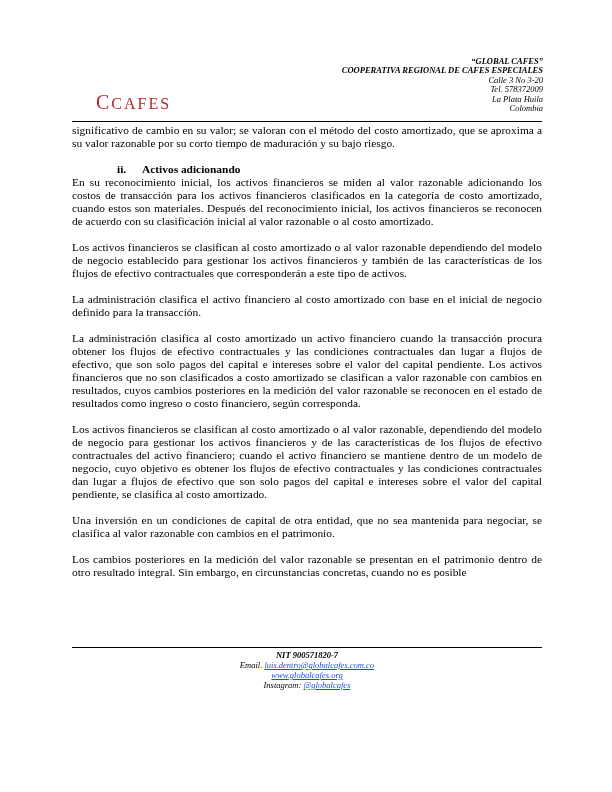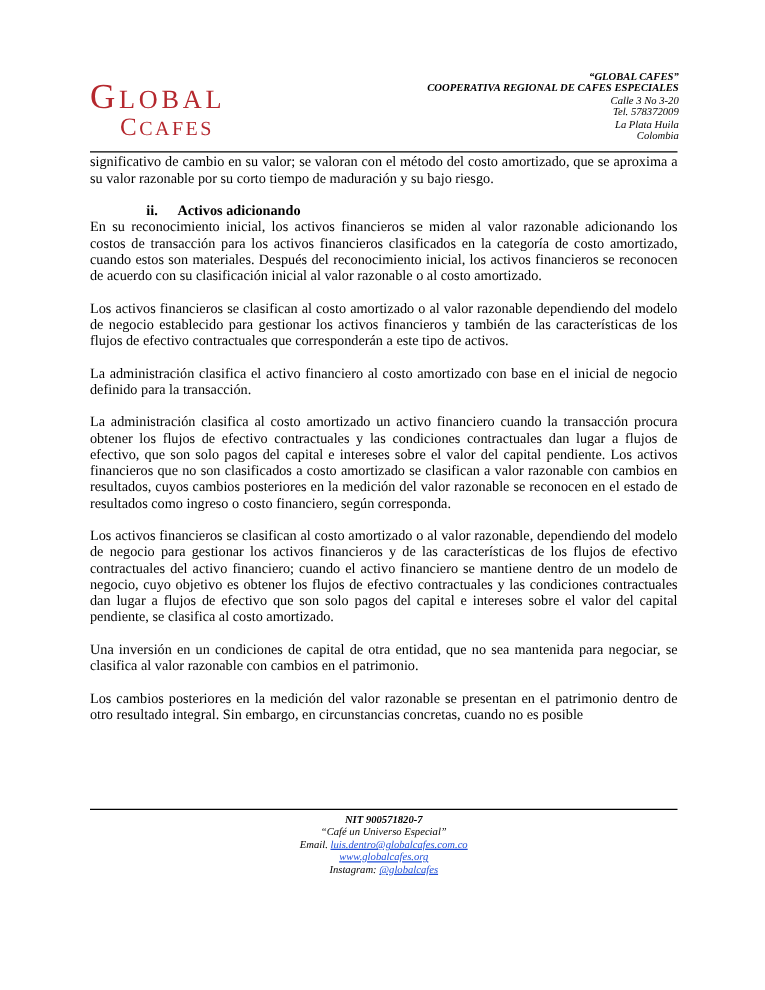--- a/index.html
+++ b/index.html
@@ -30,21 +30,20 @@
     .footer { position: absolute; left: 72px; top: 650px; width: 470px; text-align: center; font-style: italic; font-size: 8.5px; line-height: 10px; }
     .footer .b { font-weight: bold; }
     .footer a { color: #1f4ed8; text-decoration: underline; }
   </style>
 </head>
 <body>
 
 <div class="page">
 
   <div class="logo">
-    <div class="logo-main"><span>G</span><span class="small">LOBAL</span></div>
     <div class="logo-sub"><span>C</span><span class="small">CAFES</span></div>
   </div>
 
   <div class="org">
     <div class="b">“GLOBAL CAFES”</div>
     <div class="b">COOPERATIVA REGIONAL DE CAFES ESPECIALES</div>
     <div>Calle  3 No 3-20</div>
     <div>Tel.  578372009</div>
     <div>La Plata Huila</div>
     <div>Colombia</div>
@@ -61,19 +60,18 @@
     <p>La administración clasifica el activo financiero al costo amortizado con base en el inicial de negocio definido para la transacción.</p>
     <p>La administración clasifica al costo amortizado un activo financiero cuando la transacción procura obtener los flujos de efectivo contractuales y las condiciones contractuales dan lugar a flujos de efectivo, que son solo pagos del capital e intereses sobre el valor del capital pendiente. Los activos financieros que no son clasificados a costo amortizado se clasifican a valor razonable con cambios en resultados, cuyos cambios posteriores en la medición del valor razonable se reconocen en el estado de resultados como ingreso o costo financiero, según corresponda.</p>
     <p>Los activos financieros se clasifican al costo amortizado o al valor razonable, dependiendo del modelo de negocio para gestionar los activos financieros y de las características de los flujos de efectivo contractuales del activo financiero; cuando el activo financiero se mantiene dentro de un modelo de negocio, cuyo objetivo es obtener los flujos de efectivo contractuales y las condiciones contractuales dan lugar a flujos de efectivo que son solo pagos del capital e intereses sobre el valor del capital pendiente, se clasifica al costo amortizado.</p>
     <p>Una inversión en un condiciones de capital de otra entidad, que no sea mantenida para negociar, se clasifica al valor razonable con cambios en el patrimonio.</p>
     <p>Los cambios posteriores en la medición del valor razonable se presentan en el patrimonio dentro de otro resultado integral. Sin embargo, en circunstancias concretas, cuando no es posible</p>
   </div>
 
   <div class="footer-rule"></div>
   <div class="footer">
     <div class="b">NIT 900571820-7</div>
-    <div>“Café un Universo Especial”</div>
     <div><span>Email.</span> <a>luis.dentro@globalcafes.com.co</a></div>
     <div><a>www.globalcafes.org</a></div>
     <div><span>Instagram:</span> <a>@globalcafes</a></div>
   </div>
 
 </div>
 
 </body></html>

